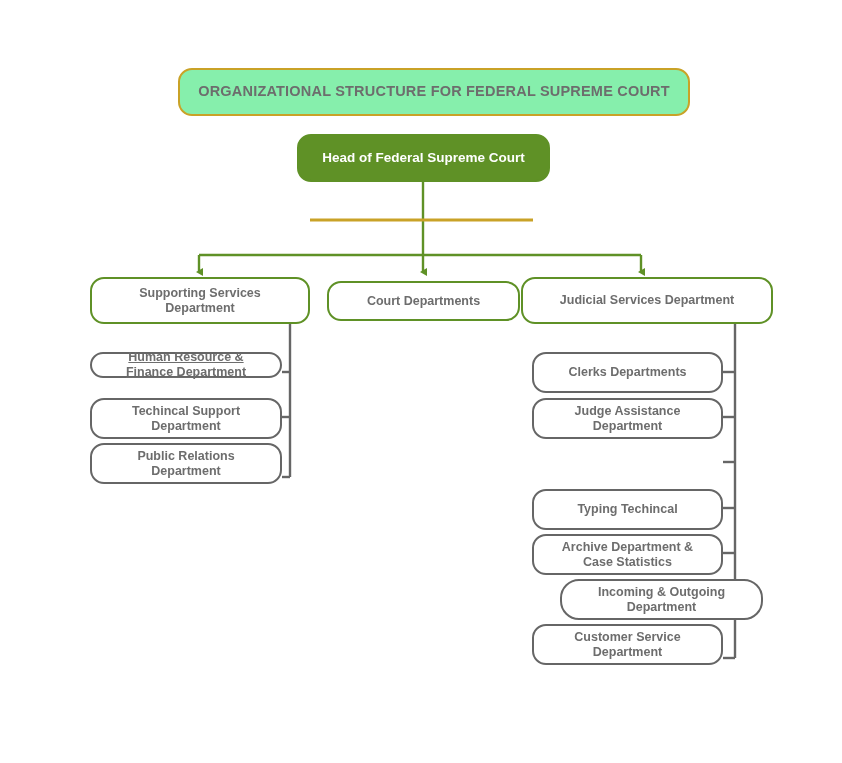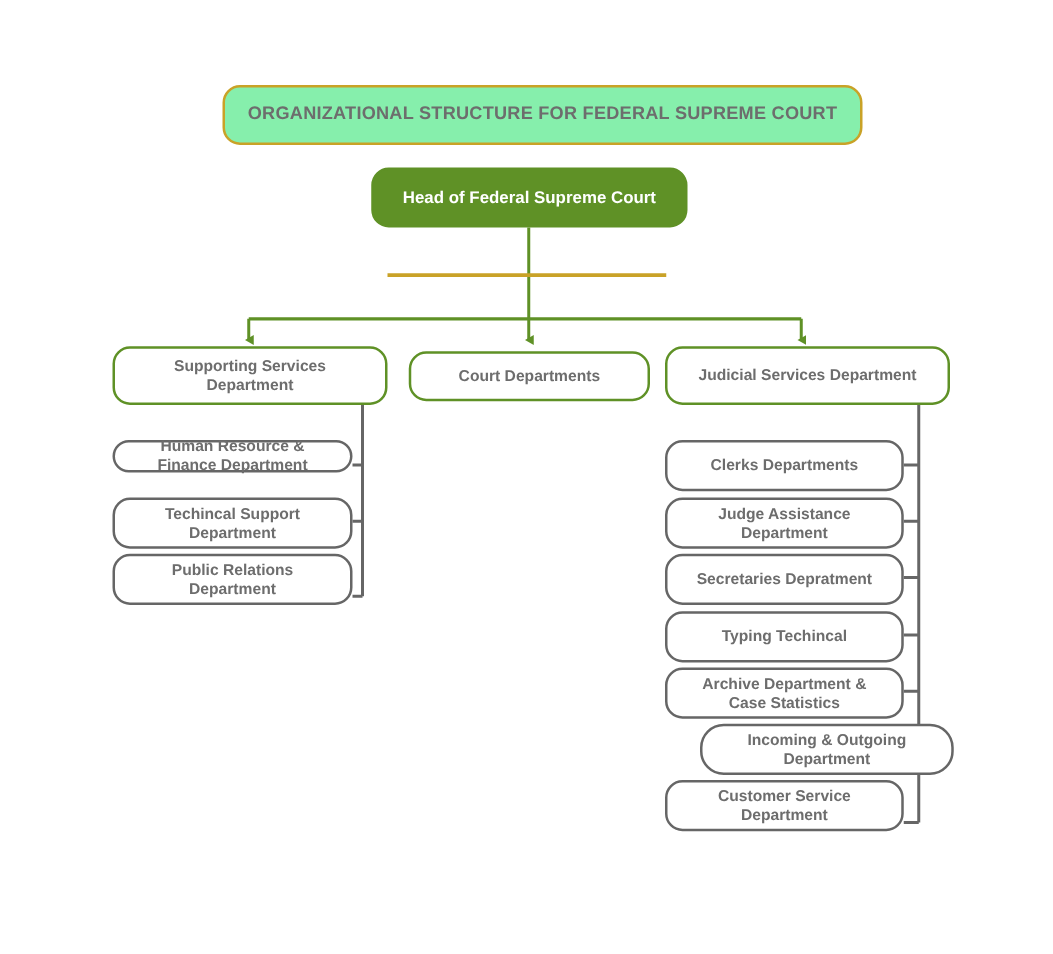--- a/index.html
+++ b/index.html
@@ -127,46 +127,43 @@
   </div>
 
 
   <div class="node green-node" style="left:90px; top:277px; width:220px; height:47px;">
     <span>Supporting Services
 Department</span>
   </div>
   <div class="node green-node" style="left:327px; top:281px; width:193px; height:40px;">
     <span>Court Departments</span>
   </div>
-  <div class="node green-node" style="left:532px; top:277px; width:228px; height:47px;">
+  <div class="node green-node" style="left:521px; top:277px; width:252px; height:47px;">
     <span>Judicial Services Department</span>
   </div>
 
-  <div class="node gray-node" style="left:90px; top:352px; width:192px; height:26px;">
+  <div class="node gray-node" style="left:90px; top:352px; width:192px; height:26px;text-decoration:underline;">
     <span>Human Resource &amp;
 Finance Department</span>
   </div>
   <div class="node gray-node" style="left:90px; top:398px; width:192px; height:41px;">
     <span>Techincal Support
 Department</span>
   </div>
   <div class="node gray-node" style="left:90px; top:443px; width:192px; height:41px;">
     <span>Public Relations
 Department</span>
   </div>
 
   <div class="node gray-node" style="left:532px; top:352px; width:191px; height:41px;">
     <span>Clerks Departments</span>
   </div>
   <div class="node gray-node" style="left:532px; top:398px; width:191px; height:41px;">
     <span>Judge Assistance
 Department</span>
-  </div>
-  <div class="node gray-node" style="left:532px; top:443px; width:191px; height:41px;">
-    <span>Secretaries Depratment</span>
   </div>
   <div class="node gray-node" style="left:532px; top:489px; width:191px; height:41px;">
     <span>Typing Techincal</span>
   </div>
   <div class="node gray-node" style="left:532px; top:534px; width:191px; height:41px;">
     <span>Archive Department &amp;
 Case Statistics</span>
   </div>
   <div class="node gray-node" style="left:560px; top:579px; width:203px; height:41px;border-radius:19px;">
     <span>Incoming &amp; Outgoing

